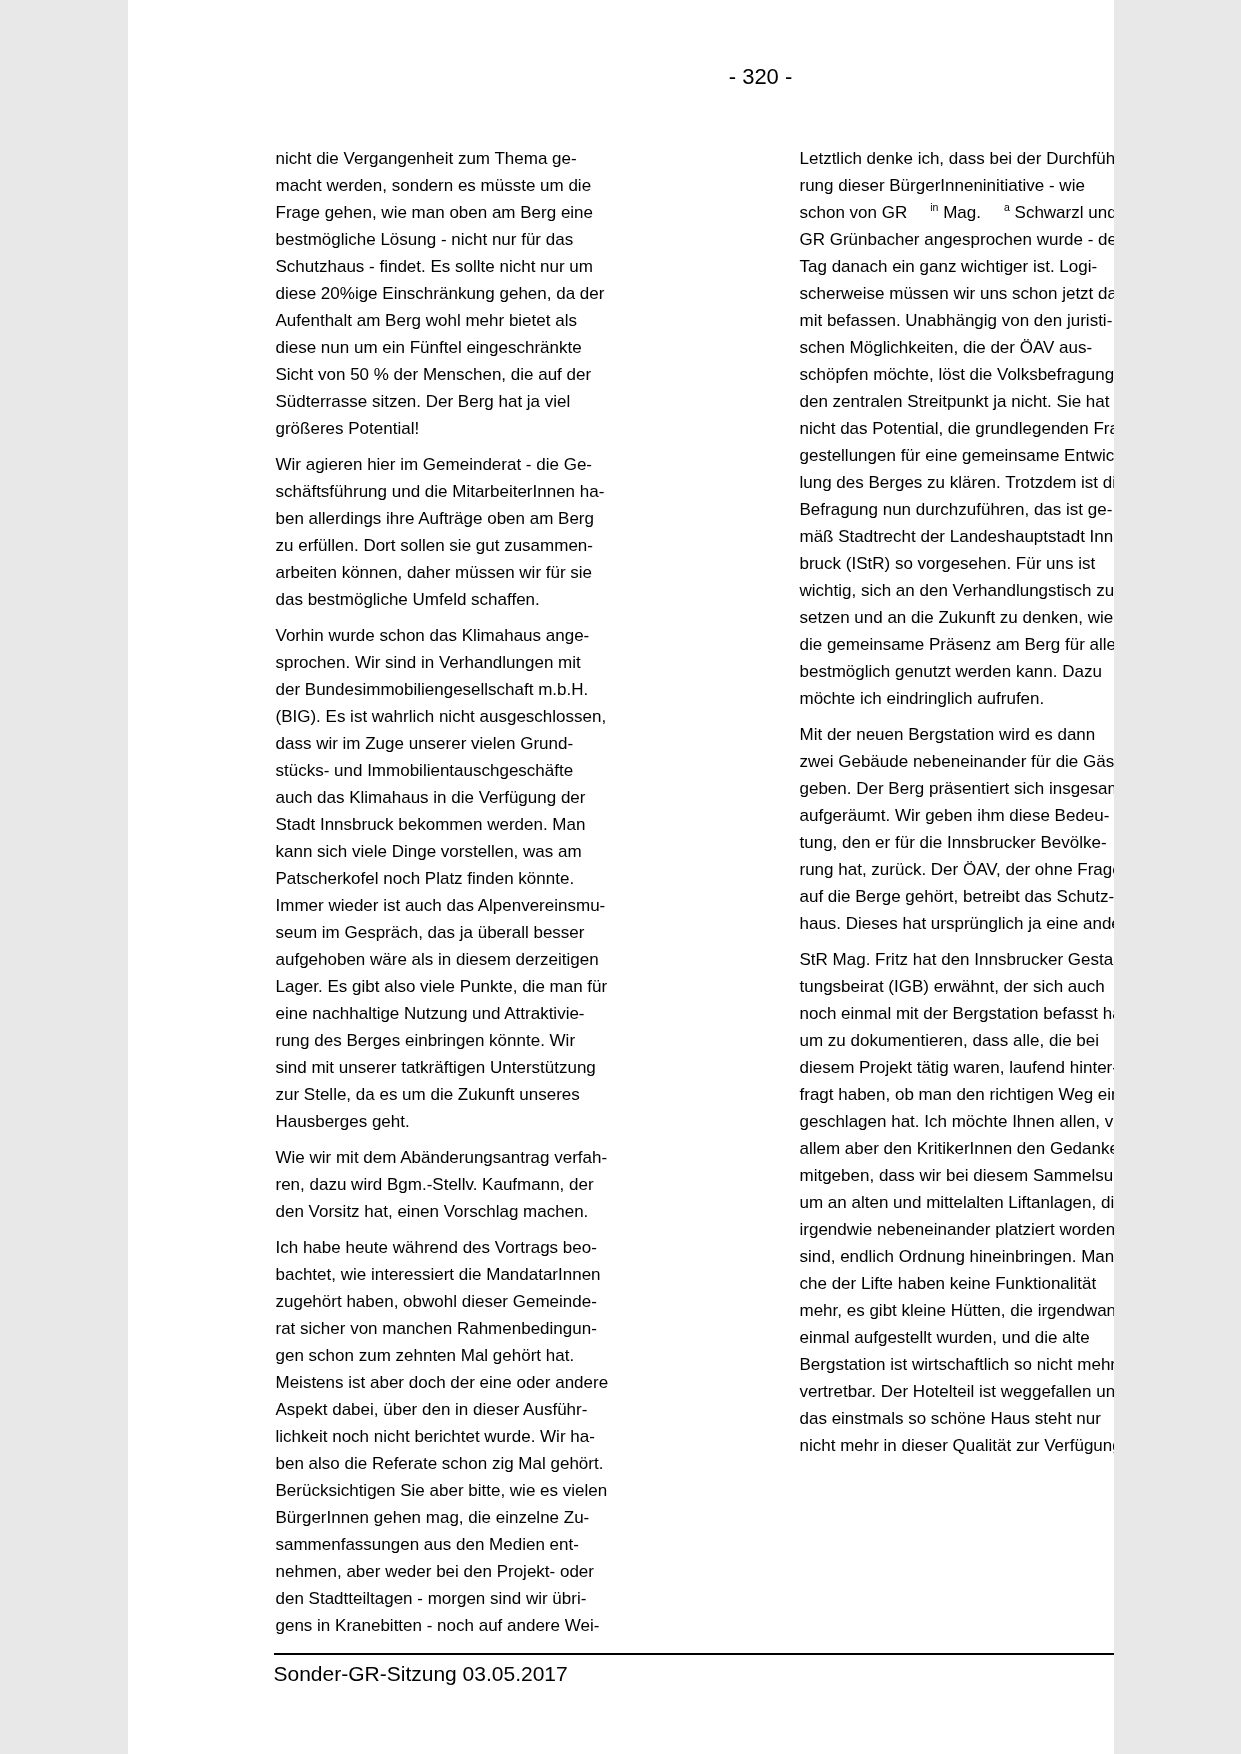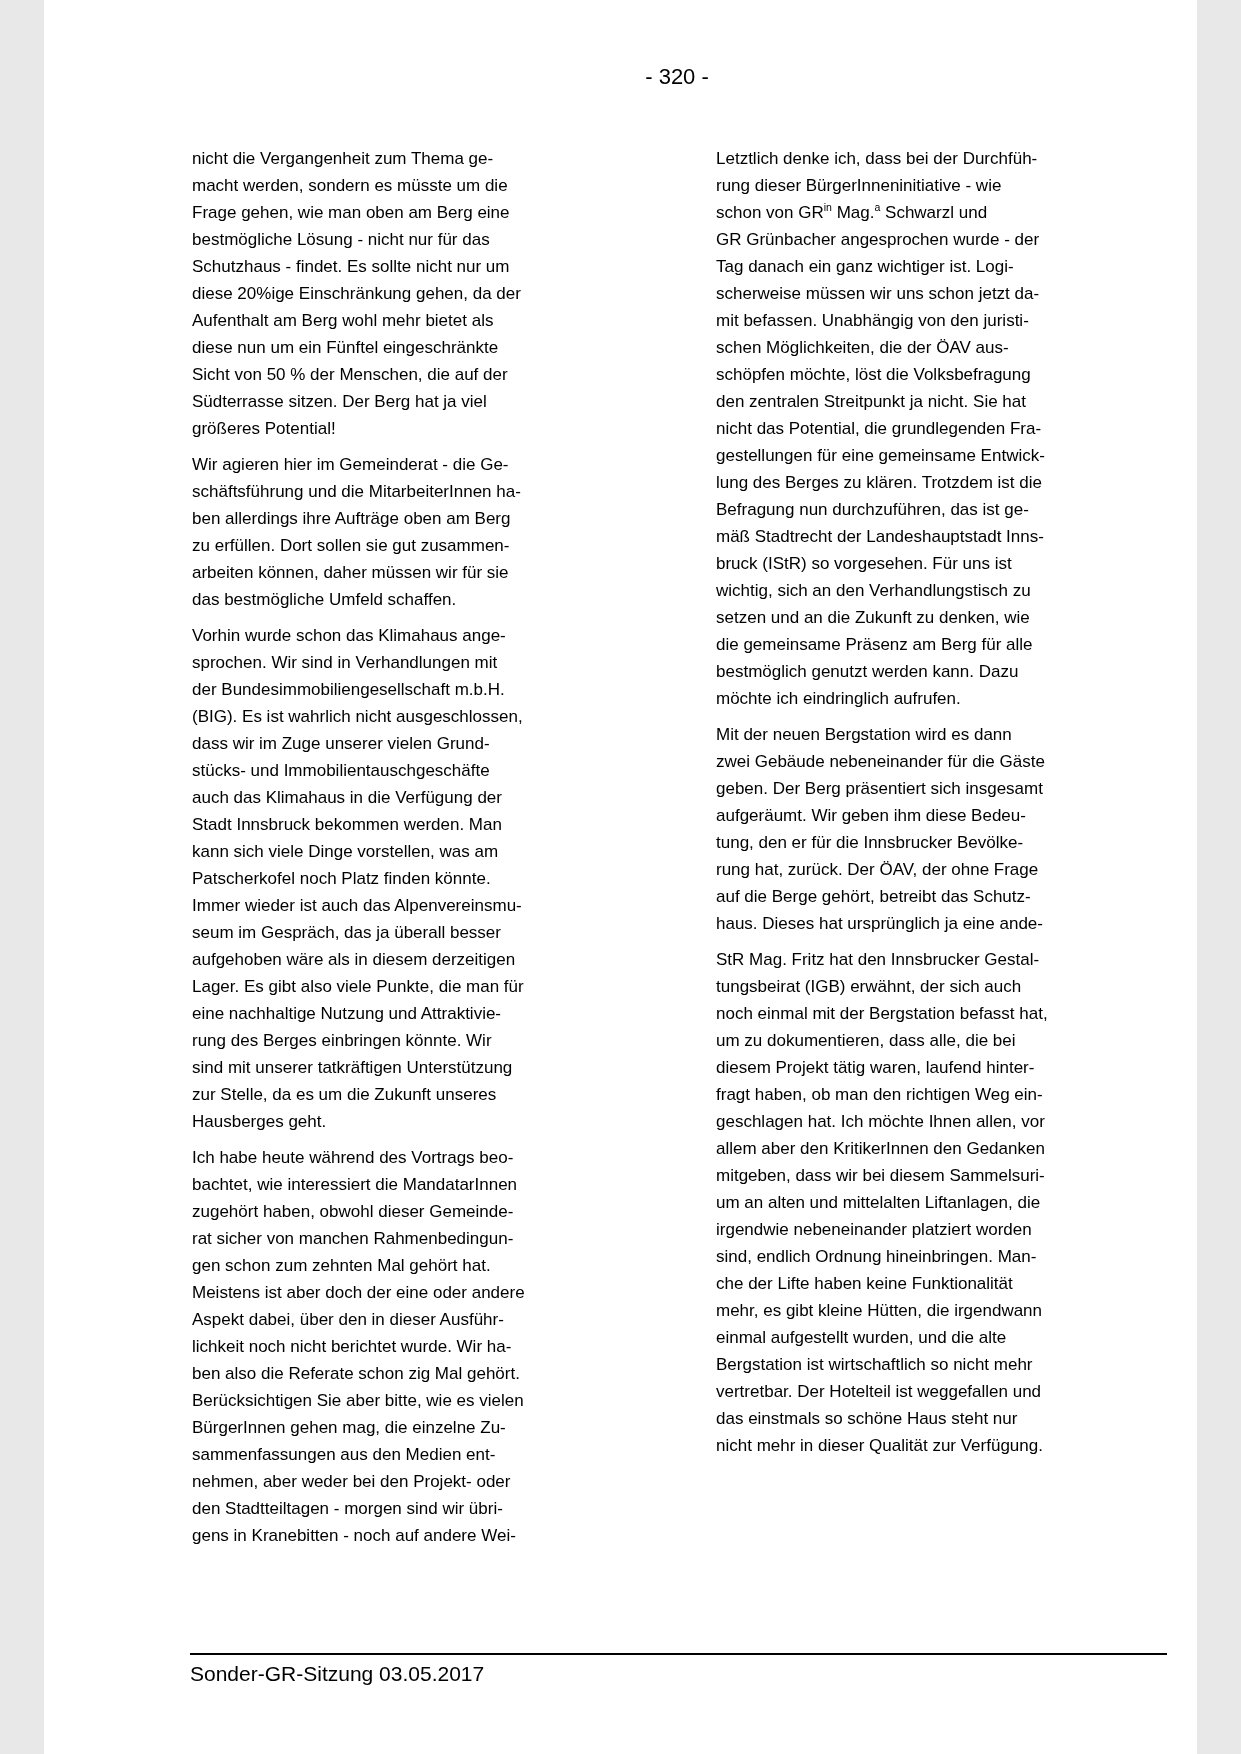--- a/index.html
+++ b/index.html
@@ -1,18 +1,18 @@
 <!DOCTYPE html>
 <html><head>
 <meta charset="utf-8">
 <style>
   html, body { margin: 0; padding: 0; background: #e8e8e8; }
   .page {
     position: relative;
-    width: 1153px;
+    width: 986px;
     height: 1754px;
     background: #ffffff;
     color: #000000;
     font-family: "Liberation Sans", "DejaVu Sans", sans-serif;
     overflow: hidden;
     margin: 0 auto;
   }
   .page-number {
     position: absolute;
     top: 63px;
@@ -34,20 +34,21 @@
   p.body-par {
     margin: 0 0 9px 0;
     font-size: 17px;
     line-height: 27px;
     white-space: pre;        
   }
   p.body-par sup {
     font-size: 0.62em;
     line-height: 0;
     vertical-align: super;
+    margin-left: 23px;
   }
   .footer {
     position: absolute;
     left: 146px;
     top: 1653px;
     width: 977px;
     border-top: 2px solid #000;
   }
   .footer-text {
     padding-top: 6px;
@@ -93,20 +94,23 @@
 Patscherkofel noch Platz finden könnte.
 Immer wieder ist auch das Alpenvereinsmu-
 seum im Gespräch, das ja überall besser
 aufgehoben wäre als in diesem derzeitigen
 Lager. Es gibt also viele Punkte, die man für
 eine nachhaltige Nutzung und Attraktivie-
 rung des Berges einbringen könnte. Wir
 sind mit unserer tatkräftigen Unterstützung
 zur Stelle, da es um die Zukunft unseres
 Hausberges geht.</p>
+      <p class="body-par">Wie wir mit dem Abänderungsantrag verfah-
+ren, dazu wird Bgm.-Stellv. Kaufmann, der
+den Vorsitz hat, einen Vorschlag machen.</p>
       <p class="body-par">Ich habe heute während des Vortrags beo-
 bachtet, wie interessiert die MandatarInnen
 zugehört haben, obwohl dieser Gemeinde-
 rat sicher von manchen Rahmenbedingun-
 gen schon zum zehnten Mal gehört hat.
 Meistens ist aber doch der eine oder andere
 Aspekt dabei, über den in dieser Ausführ-
 lichkeit noch nicht berichtet wurde. Wir ha-
 ben also die Referate schon zig Mal gehört.
 Berücksichtigen Sie aber bitte, wie es vielen

